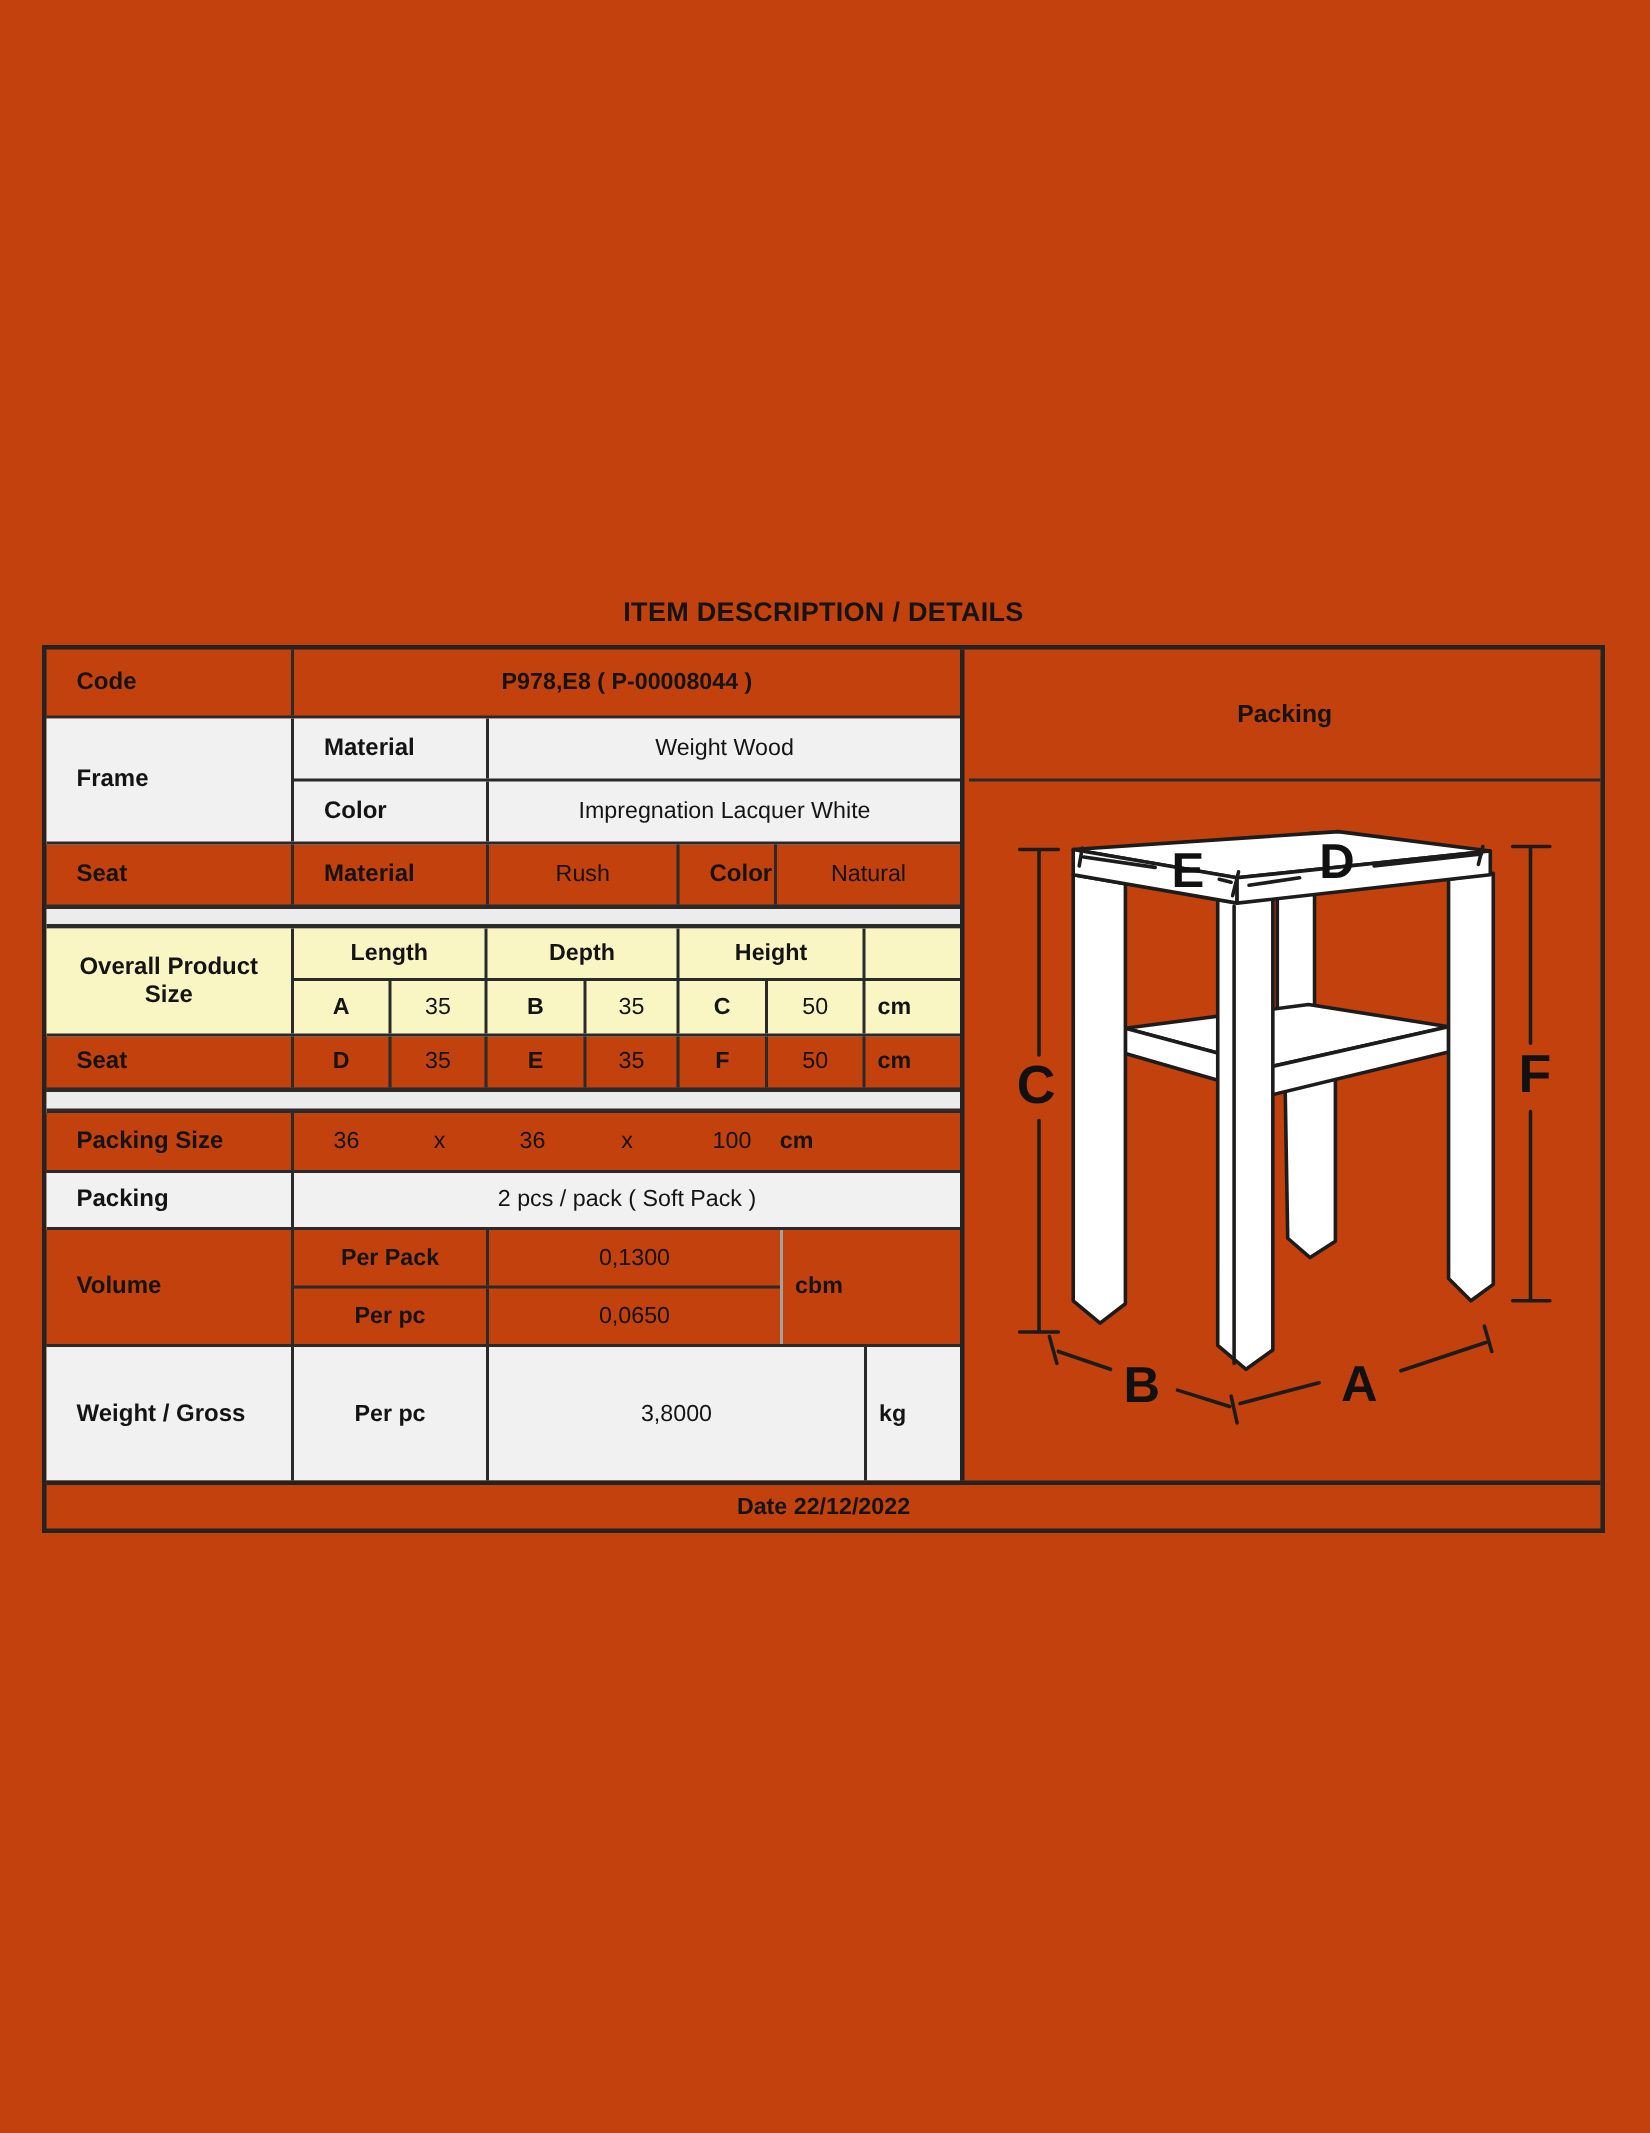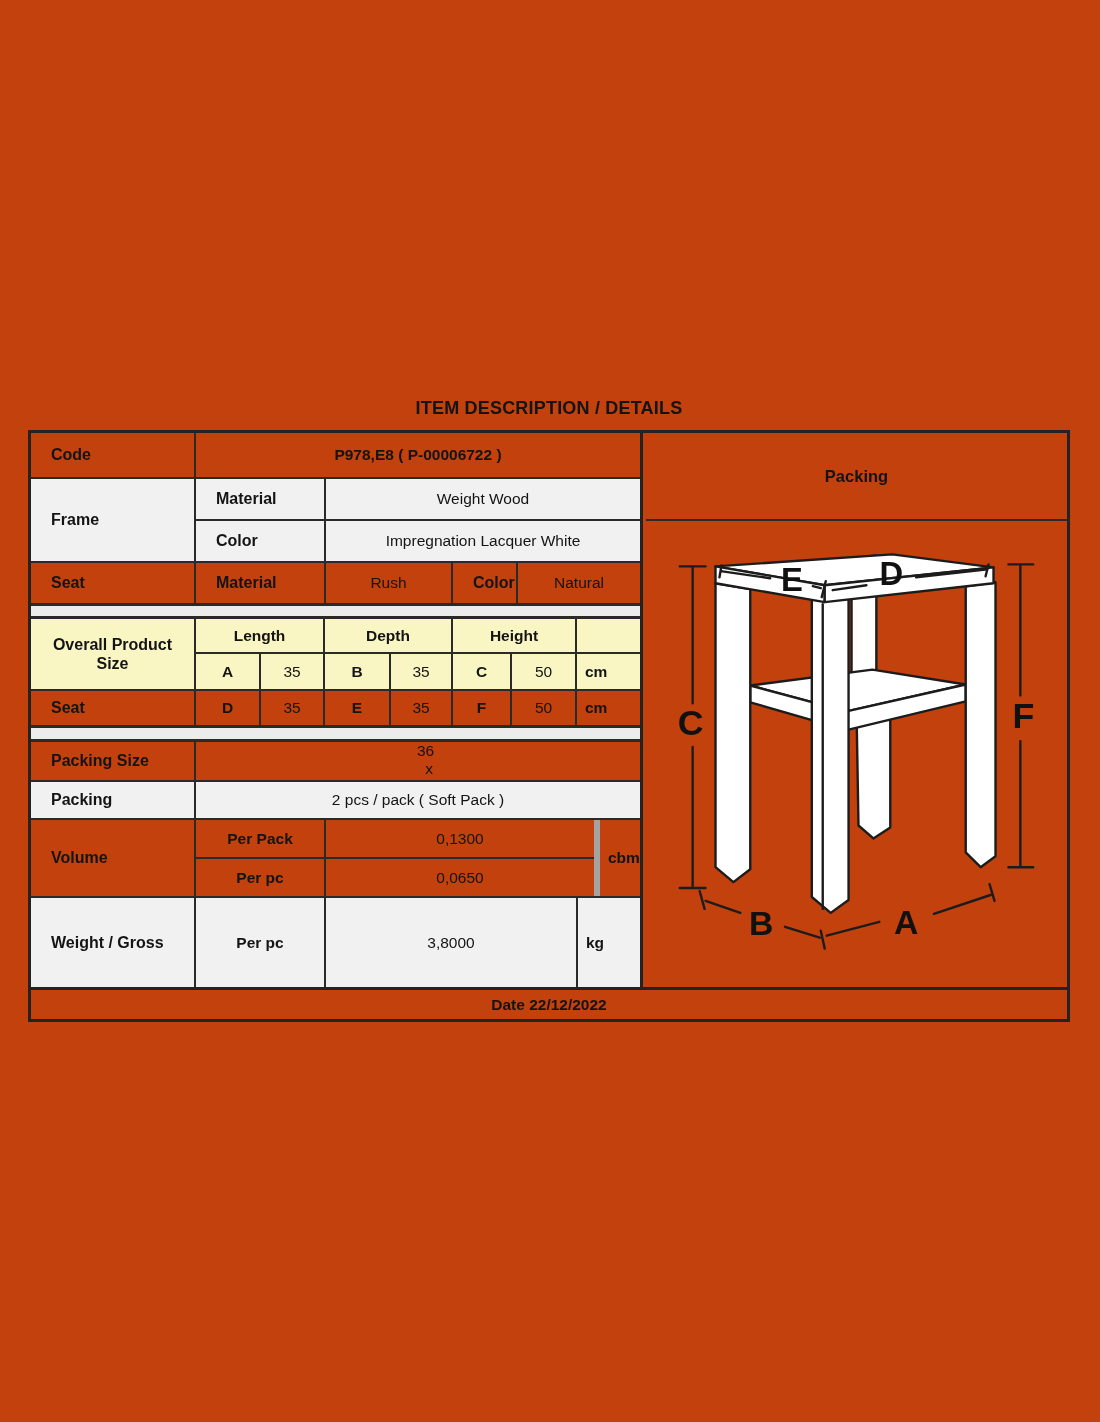--- a/index.html
+++ b/index.html
@@ -28,21 +28,21 @@
   .b { font-weight:bold; }
   .col { display:flex; flex-direction:column; }
   .subrow { display:flex; border-bottom:2px solid #2a2a2a; }
   .subrow:last-child { border-bottom:none; }
   .gray  { background:#f1f1f1; }
   .gap   { background:#ececec; height:13px; }
   .yellow{ background:#faf6c4; }
   .center2 { flex-direction:column; justify-content:center; align-items:center;
              text-align:center; line-height:1.2; padding-left:0; }
   .unit { justify-content:flex-start; padding-left:8px; font-weight:bold; }
-  .dims { justify-content:flex-start; align-items:center;flex-direction:column; }
+  .dims { justify-content:flex-start; align-items:center; }
   .dims span { display:inline-block; text-align:center; }
   .date {
     position:absolute; left:0; right:0; bottom:0; height:32px;
     border-top:3px solid #232323; display:flex; align-items:center;
     justify-content:center; font-weight:bold; font-size:15.5px;
   }
   .draw { position:absolute; left:615px; top:0; right:0; height:554px; }
   .draw-head { height:88px; border-bottom:2px solid #2a2a2a; display:flex;
     align-items:center; justify-content:center; font-weight:bold; font-size:16.5px; }
   .draw-area { position:absolute; left:0; top:90px; right:0; bottom:0; }
@@ -55,21 +55,21 @@
 <div class="page">
 
   <div class="title">ITEM DESCRIPTION / DETAILS</div>
 
   <div class="tbl">
 
     <div class="left">
 
       <div class="row" style="height:46px">
         <div class="c lab" style="width:165px">Code</div>
-        <div class="c b last" style="flex:1">P978,E8  ( P-00006722 )</div>
+        <div class="c b last" style="flex:1">P978,E8  ( P-00008044 )</div>
       </div>
 
 
       <div class="row gray" style="height:84px">
         <div class="c lab" style="width:165px">Frame</div>
         <div class="col" style="flex:1">
           <div class="subrow" style="height:42px">
             <div class="c lab" style="width:130px">Material</div>
             <div class="c last" style="flex:1">Weight Wood</div>
           </div>
@@ -139,21 +139,21 @@
         </div>
       </div>
 
       <div class="row gray" style="height:38px">
         <div class="c lab" style="width:165px">Packing</div>
         <div class="c last" style="flex:1">2 pcs / pack ( Soft Pack )</div>
       </div>
 
       <div class="row" style="height:78px">
         <div class="c lab" style="width:165px">Volume</div>
-        <div class="col" style="width:404px;border-right:6px solid #a3a3a3">
+        <div class="col" style="width:326px;border-right:2px solid #a3a3a3">
           <div class="subrow" style="height:39px">
             <div class="c b" style="width:130px">Per Pack</div>
             <div class="c last" style="flex:1">0,1300</div>
           </div>
           <div class="subrow" style="flex:1">
             <div class="c b" style="width:130px">Per pc</div>
             <div class="c last" style="flex:1">0,0650</div>
           </div>
         </div>
         <div class="c unit last" style="flex:1">cbm</div>

